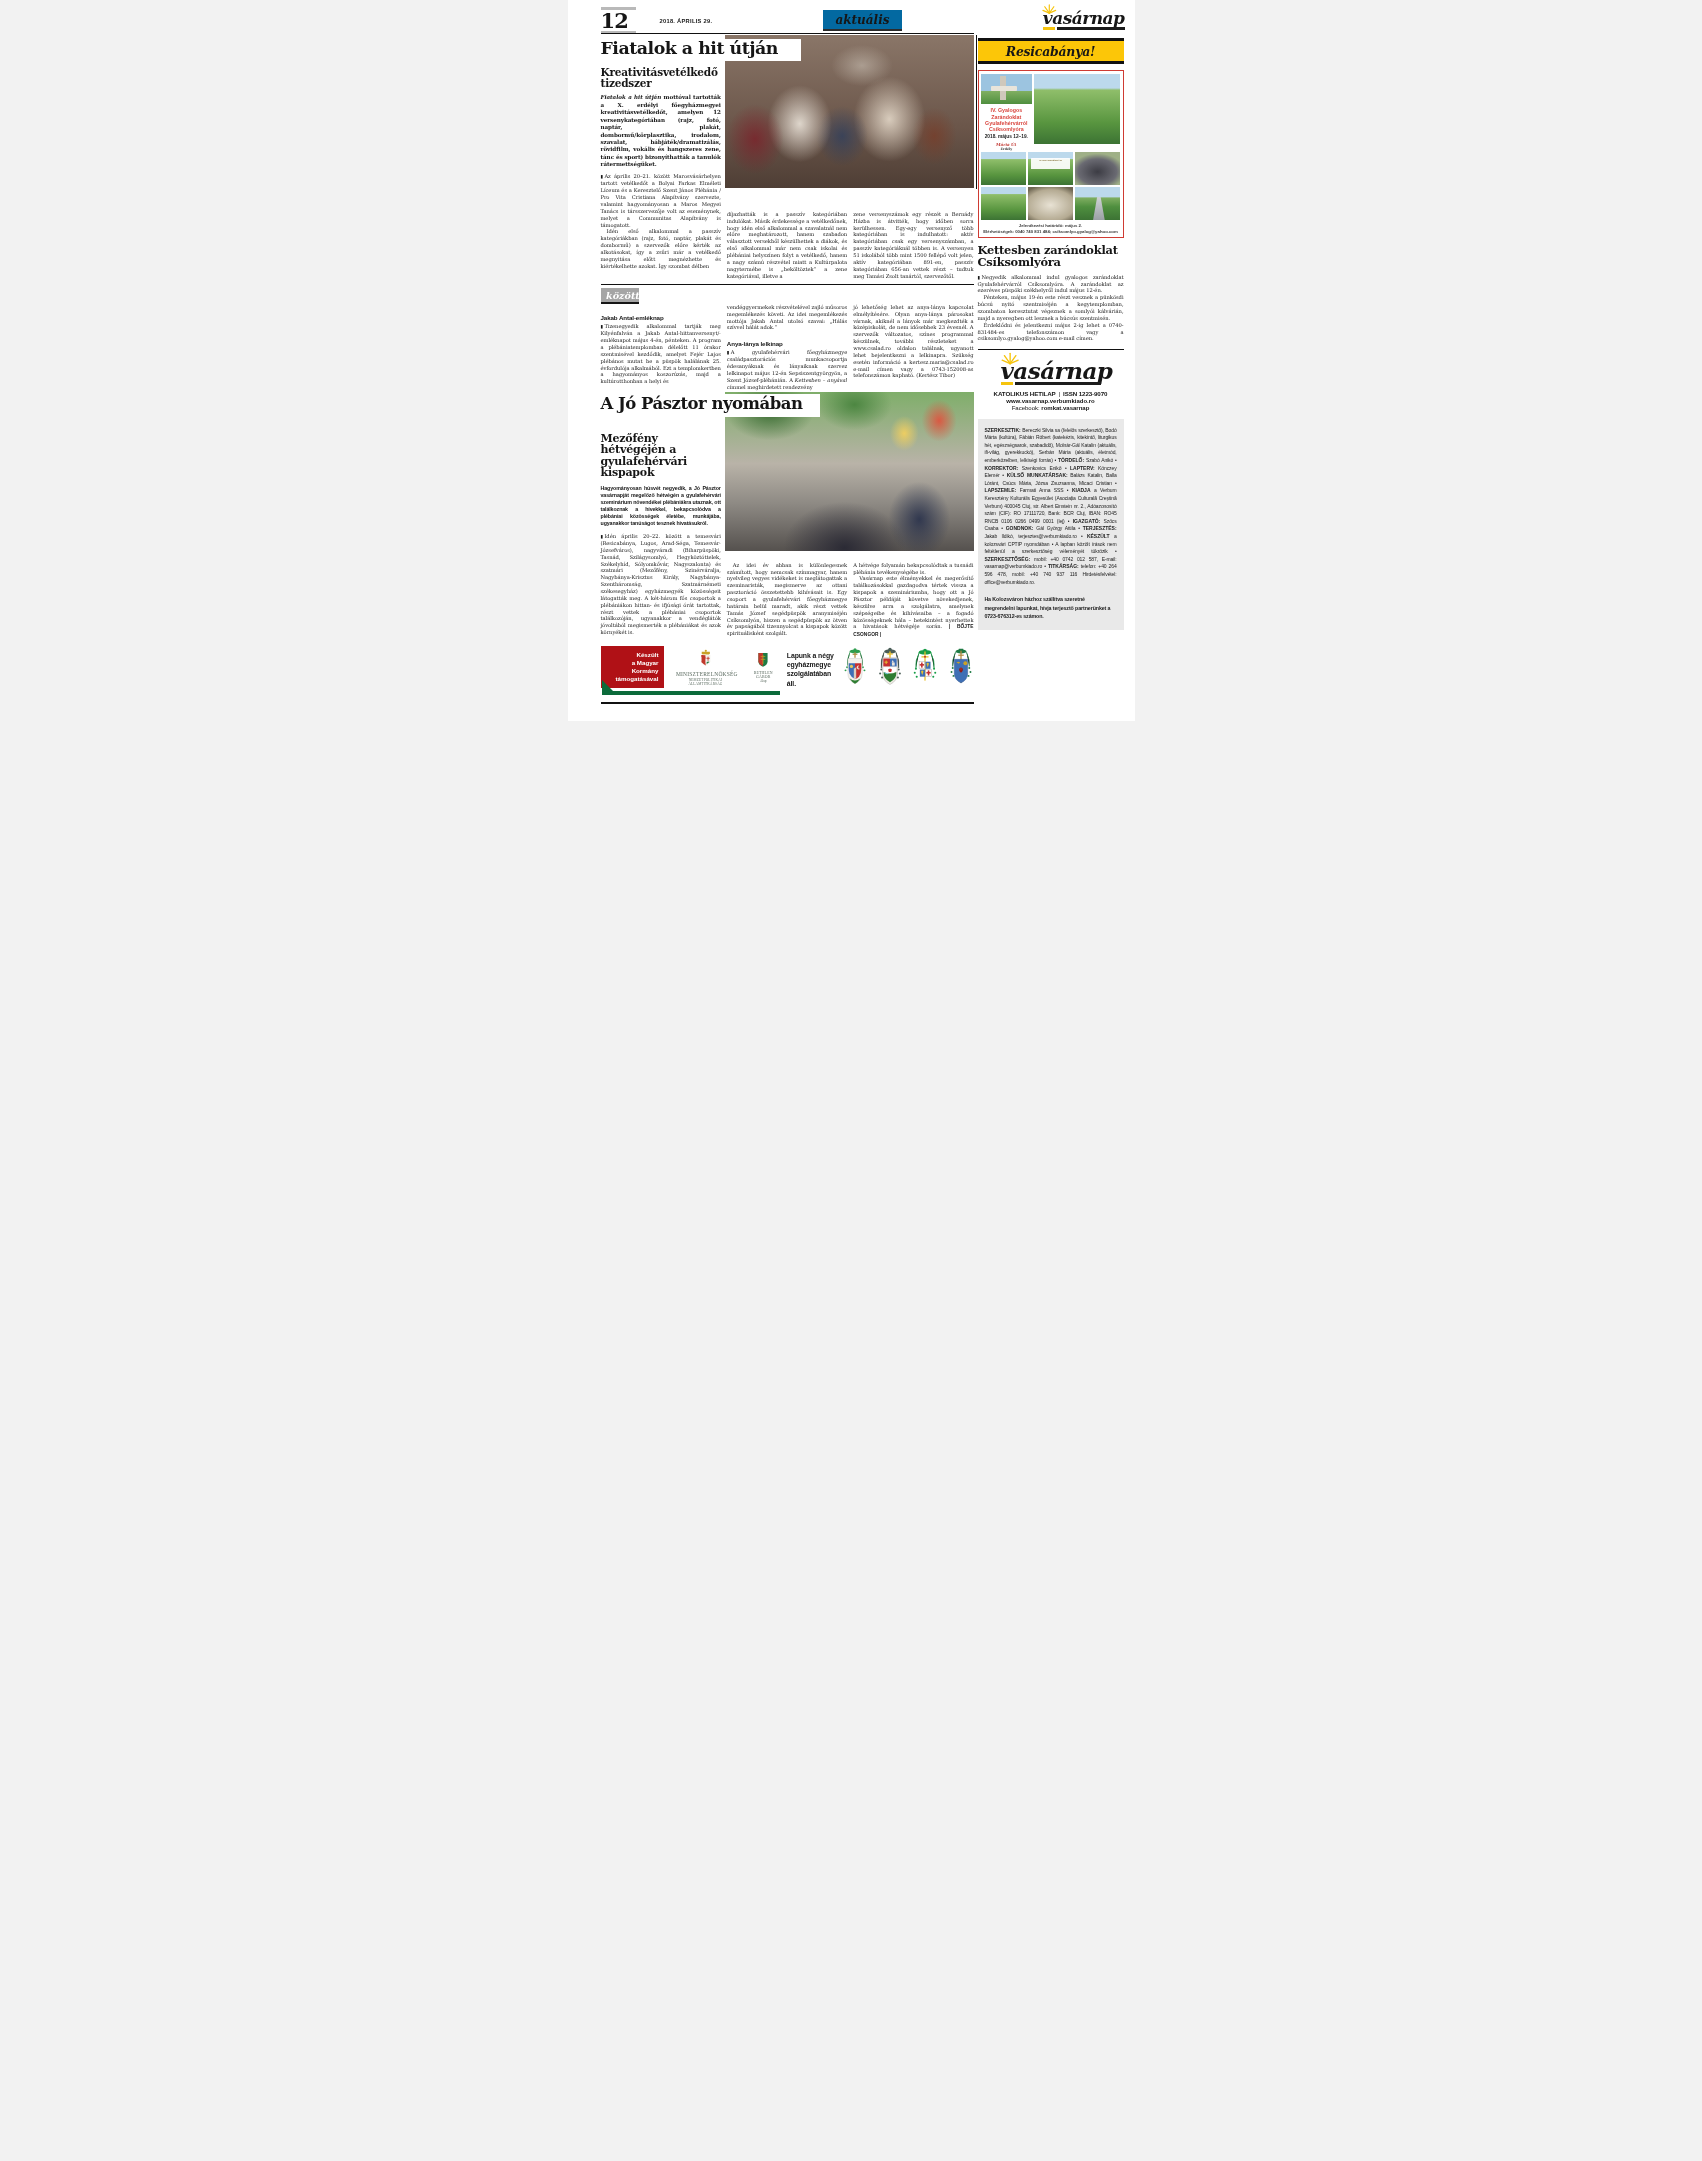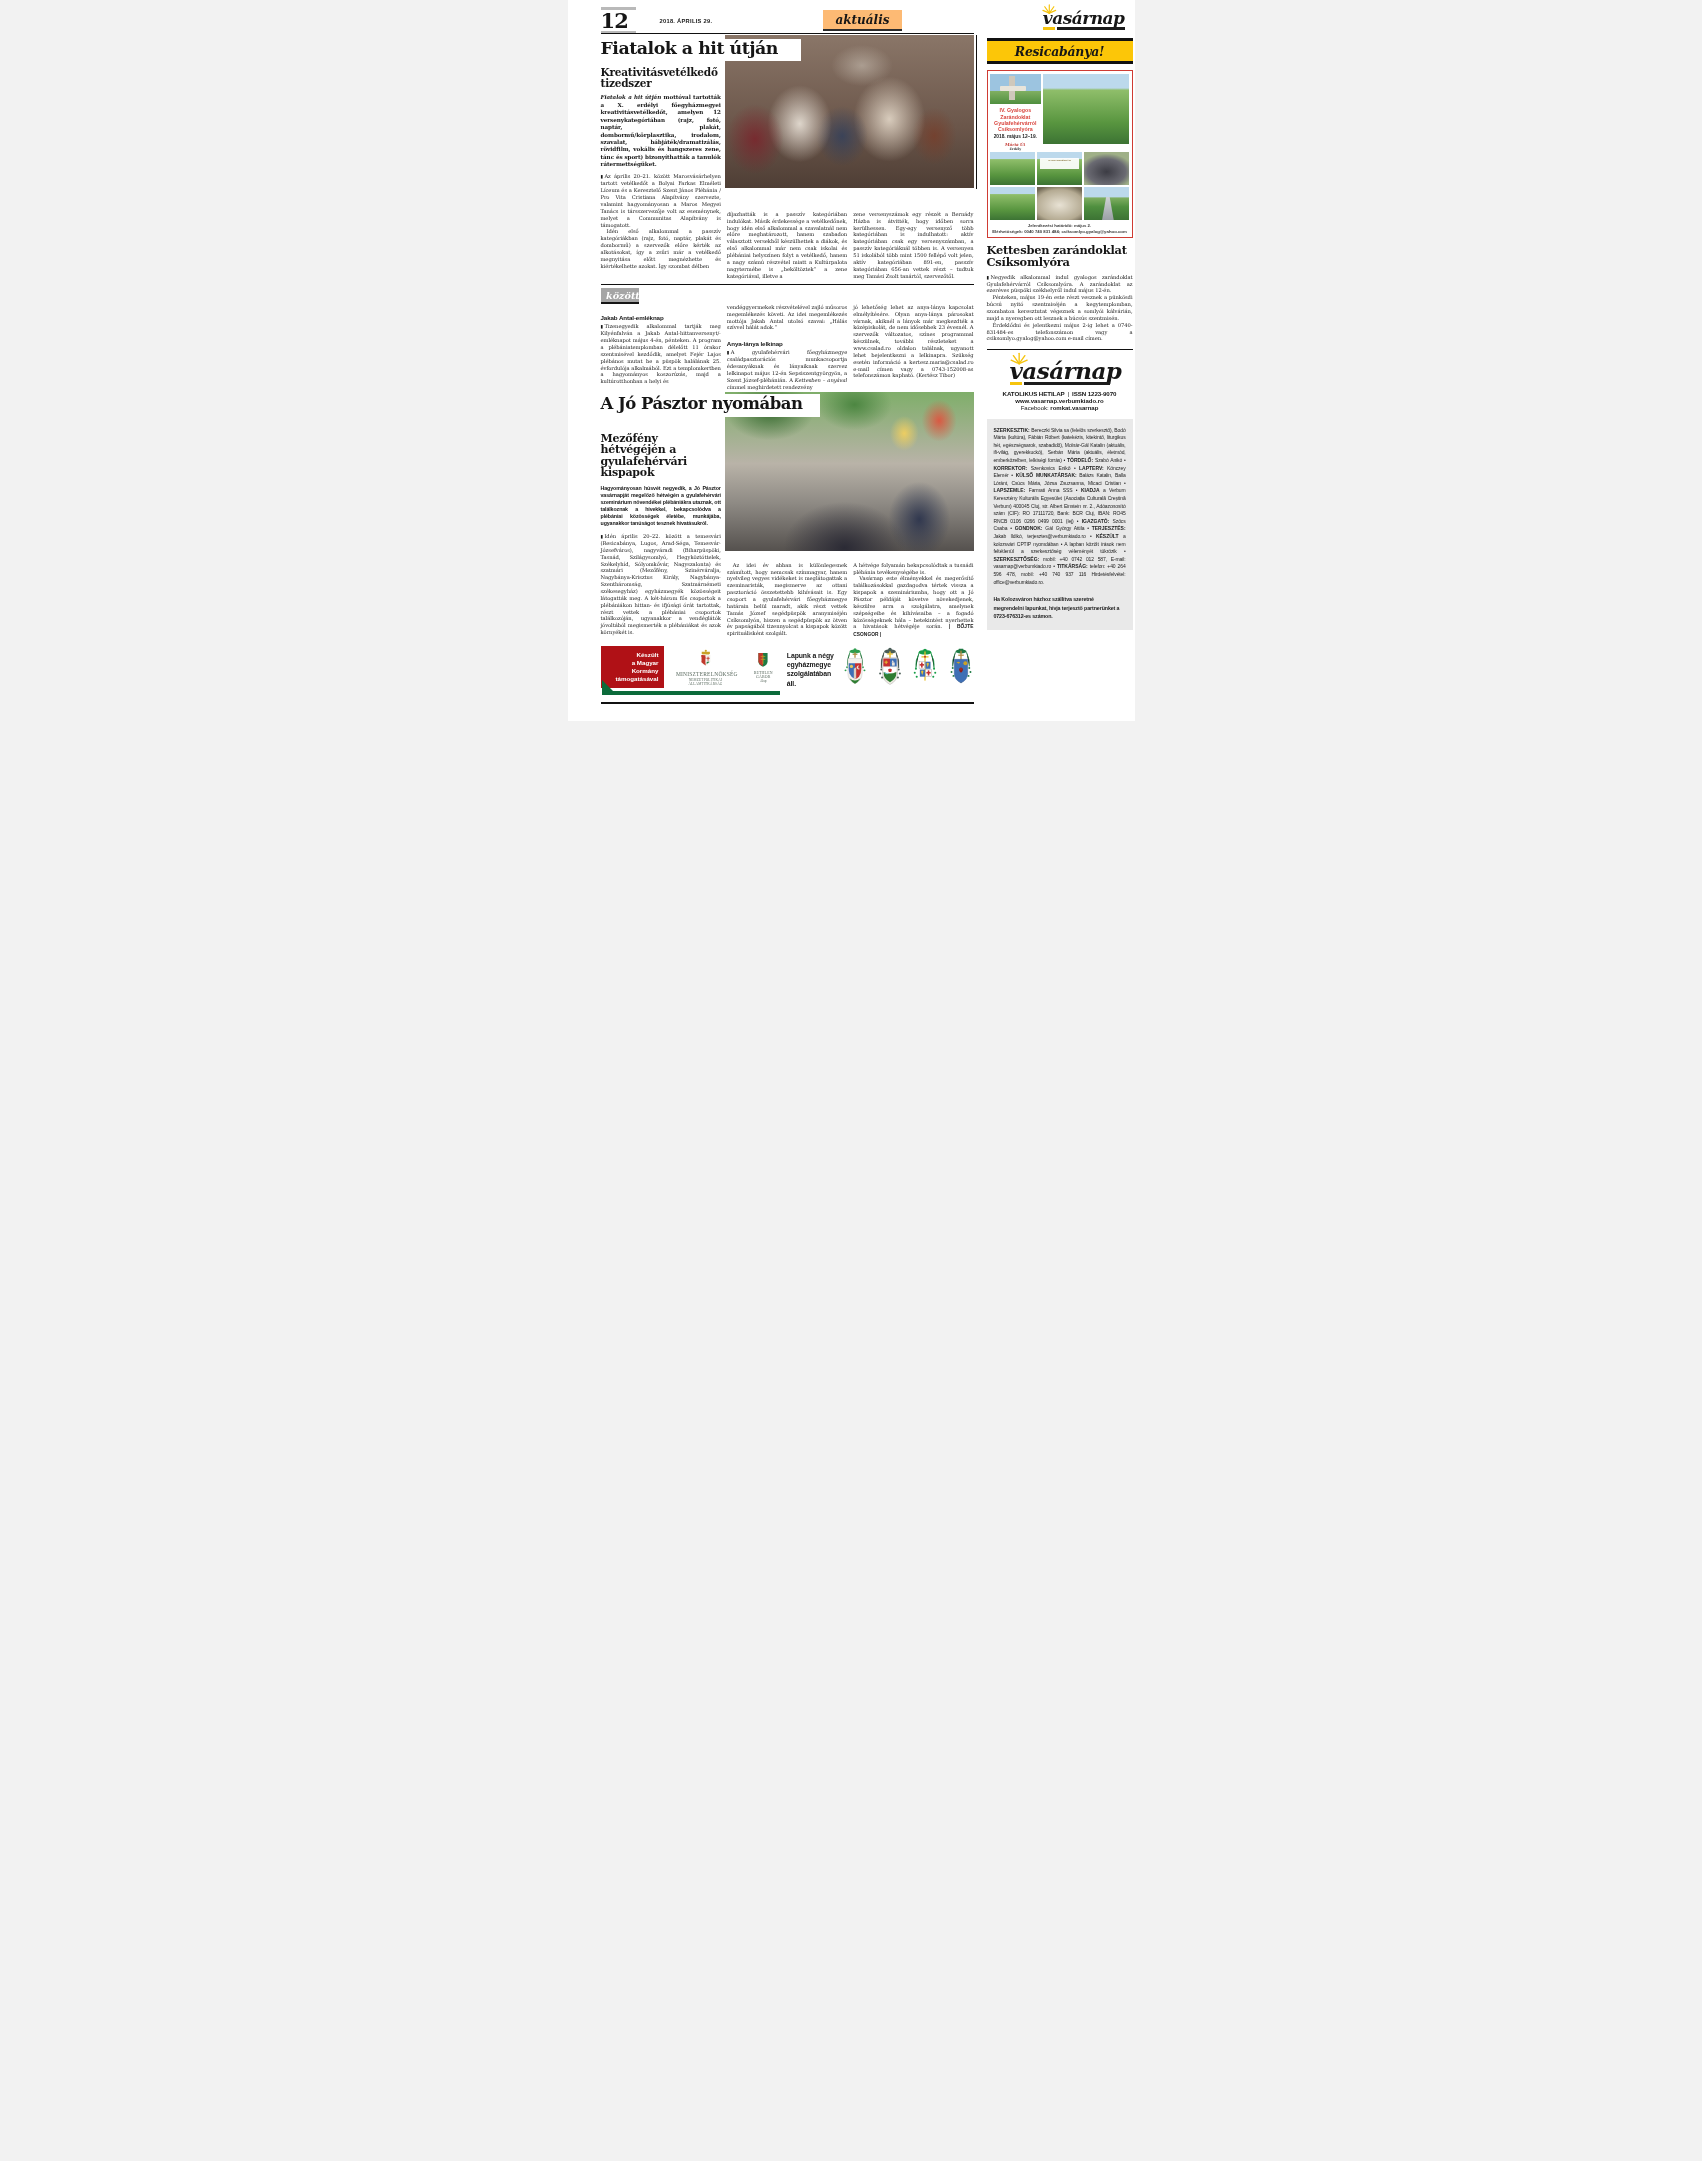--- a/index.html
+++ b/index.html
@@ -8,38 +8,38 @@
   .page { width:567px; min-height:721px; margin:0 auto; background:#fff; position:relative;
           padding:0 10px 0 33px; overflow:hidden; }
 
   
   .header { display:grid; grid-template-columns:1fr auto 1fr; align-items:center; padding-top:7.3px; height:33px; }
   .pageno-wrap { display:flex; align-items:center; gap:24px; }
   .pageno-block { display:flex; flex-direction:column; }
   .graybar { width:35px; height:3.2px; background:#b9b9b9; }
   .pageno { font-size:21px; font-weight:bold; line-height:.92; letter-spacing:-0.9px; padding:0.5px 0 0.9px; }
   .date { font:bold 5.7px "Liberation Sans", sans-serif; letter-spacing:0.3px; }
-  .aktualis { background:#fdba74; border-bottom:2.7px solid #2c2c2c; padding:2.7px 12px 2.3px;
+  .aktualis { background:#0369a1; border-bottom:2.7px solid #2c2c2c; padding:2.7px 12px 2.3px;
               font-style:italic; font-weight:bold; font-size:12px; }
   .header-right { justify-self:end; }
 
   
   .vlogo { position:relative; display:inline-block; }
   .vlogo .word { display:block; font-style:italic; font-weight:bold; letter-spacing:-0.5px; line-height:.95; }
   .vlogo.small .word { font-size:17px; }
   .vlogo.big .word { font-size:23px; }
   .vlogo .sun { position:absolute; }
   .vlogo.small .sun { left:-0.9px; top:-6px; }
   .vlogo.big .sun { left:0px; top:-8.2px; }
   .vlogo-underline { display:flex; gap:2.3px; align-items:center; margin-top:0.5px; }
   .u-yellow { width:12px; height:2.7px; background:#f6c40d; }
   .u-black { flex:1; height:2.7px; background:#1c1c1c; }
 
   
-  .content { display:grid; grid-template-columns:373px 146px; column-gap:13px; }
+  .content { display:grid; grid-template-columns:373px 146px; column-gap:4px; }
   .cols { display:flex; gap:6px; }
   .col { flex:1 1 0; min-width:0; }
 
   p { margin:0; text-align:justify; font-size:5.2px; line-height:1.32; letter-spacing:-0.05px; }
   p.indent { text-indent:6px; }
   .bullet { font-family:"DejaVu Sans", sans-serif; font-size:4.6px; margin-right:1.4px; }
   .lead { font-weight:bold; font-size:5.6px; line-height:1.33; }
   .lead .em { font-style:italic; }
   .em { font-style:italic; }
 

